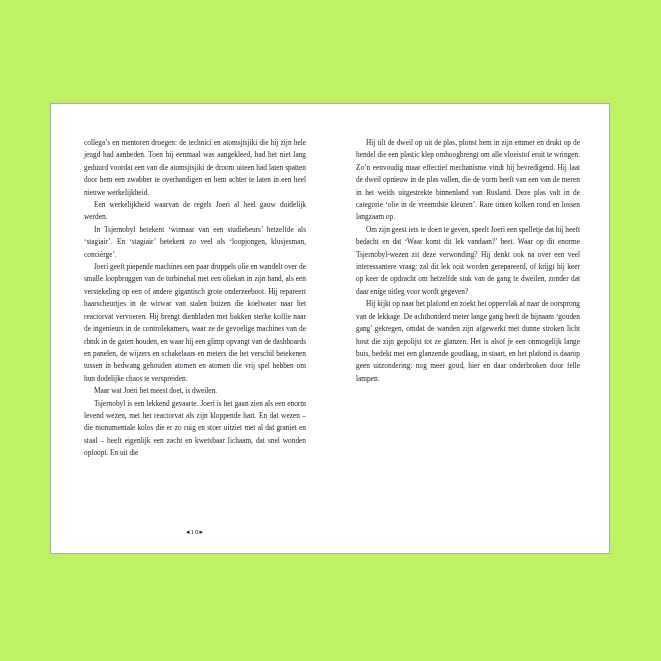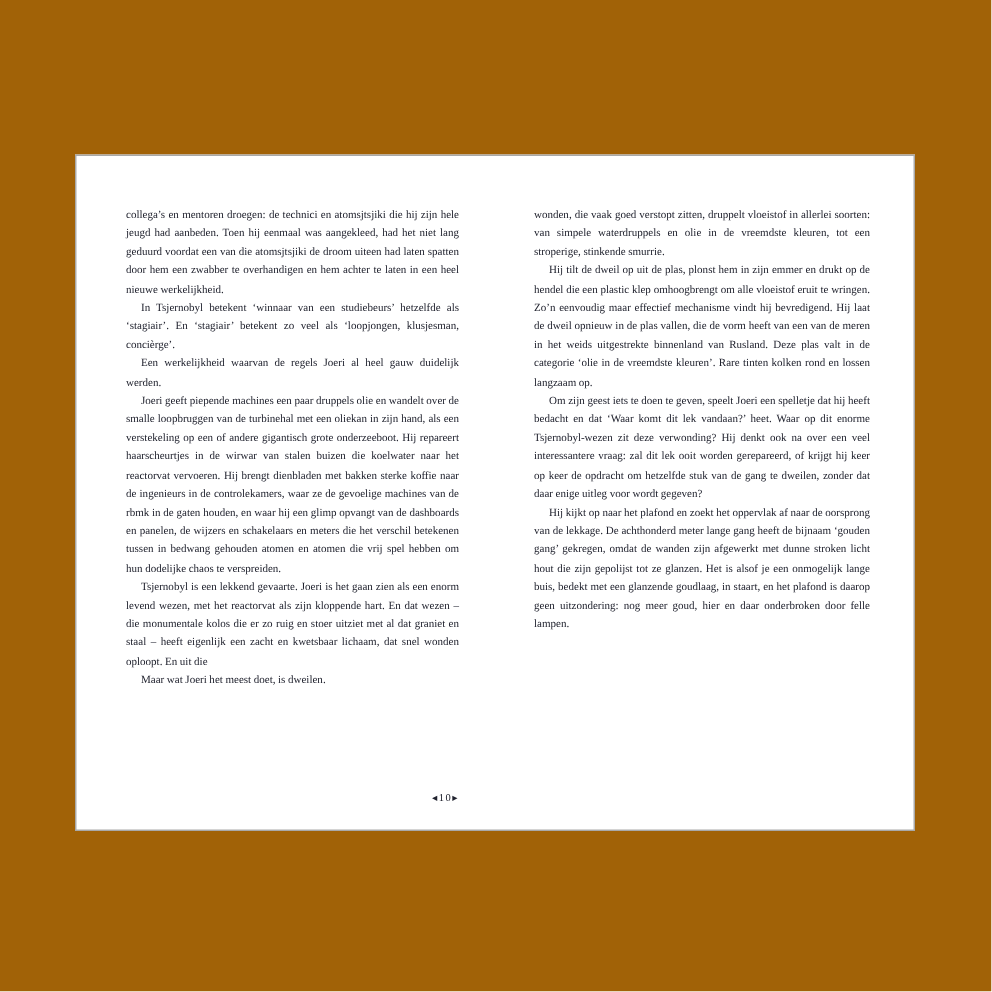--- a/index.html
+++ b/index.html
@@ -7,21 +7,21 @@
     padding: 0;
     background: #ffffff;
     width: 661px;
     height: 661px;
     overflow: hidden;
   }
   .canvas {
     position: relative;
     width: 661px;
     height: 661px;
-    background: #a16207;
+    background: #bef264;
     font-family: "Liberation Serif", "DejaVu Serif", serif;
   }
   .spread {
     position: absolute;
     left: 50px;
     top: 103px;
     width: 558px;
     height: 449px;
     background: #ffffff;
     border: 1px solid #a9a9a9;
@@ -45,43 +45,42 @@
     text-indent: 10px;
   }
   .col-left  { left: 33px;  width: 222px; }
   .col-right { left: 305px; width: 224px; }
   .pagenum {
     position: absolute;
     top: 423px;
     color: #20222e;
     font-size: 7px;
     letter-spacing: 1px;
-    text-align: right;
+    text-align: center;
     line-height: 10px;
   }
   .pagenum-left  { left: 33px;  width: 222px; }
   .pagenum-right { left: 305px; width: 224px; }
 </style>
 </head>
 <body>
 
 <div class="canvas">
   <div class="spread">
 
     <div class="page-col col-left" lang="nl">
       <p>collega’s en mentoren droegen: de technici en atomsjtsjiki die hij zijn hele jeugd had aanbeden. Toen hij eenmaal was aangekleed, had het niet lang geduurd voordat een van die atomsjtsjiki de droom uiteen had laten spatten door hem een zwabber te overhandigen en hem achter te laten in een heel nieuwe werkelijkheid.</p>
+      <p class="indent">Een werkelijkheid waarvan de regels Joeri al heel gauw duidelijk werden.</p>
       <p class="indent">In Tsjernobyl betekent ‘winnaar van een studiebeurs’ hetzelfde als ‘stagiair’. En ‘stagiair’ betekent zo veel als ‘loopjongen, klusjesman, concièrge’.</p>
-      <p class="indent">Een werkelijkheid waarvan de regels Joeri al heel gauw duidelijk werden.</p>
       <p class="indent">Joeri geeft piepende machines een paar druppels olie en wandelt over de smalle loopbruggen van de turbinehal met een oliekan in zijn hand, als een verstekeling op een of andere gigantisch grote onderzeeboot. Hij repareert haarscheurtjes in de wirwar van stalen buizen die koelwater naar het reactorvat vervoeren. Hij brengt dienbladen met bakken sterke koffie naar de ingenieurs in de controlekamers, waar ze de gevoelige machines van de rbmk in de gaten houden, en waar hij een glimp opvangt van de dashboards en panelen, de wijzers en schakelaars en meters die het verschil betekenen tussen in bedwang gehouden atomen en atomen die vrij spel hebben om hun dodelijke chaos te verspreiden.</p>
+      <p class="indent">Maar wat Joeri het meest doet, is dweilen.</p>
       <p class="indent">Tsjernobyl is een lekkend gevaarte. Joeri is het gaan zien als een enorm levend wezen, met het reactorvat als zijn kloppende hart. En dat wezen – die monumentale kolos die er zo ruig en stoer uitziet met al dat graniet en staal – heeft eigenlijk een zacht en kwetsbaar lichaam, dat snel wonden oploopt. En uit die</p>
-      <p class="indent">Maar wat Joeri het meest doet, is dweilen.</p>
     </div>
 
     <div class="page-col col-right" lang="nl">
-      <p>wonden, die vaak goed verstopt zitten, druppelt vloeistof in allerlei soorten: van simpele waterdruppels en olie in de vreemdste kleuren, tot een stroperige, stinkende smurrie.</p>
       <p class="indent">Hij tilt de dweil op uit de plas, plonst hem in zijn emmer en drukt op de hendel die een plastic klep omhoogbrengt om alle vloeistof eruit te wringen. Zo’n eenvoudig maar effectief mechanisme vindt hij bevredigend. Hij laat de dweil opnieuw in de plas vallen, die de vorm heeft van een van de meren in het weids uitgestrekte binnenland van Rusland. Deze plas valt in de categorie ‘olie in de vreemdste kleuren’. Rare tinten kolken rond en lossen langzaam op.</p>
       <p class="indent">Om zijn geest iets te doen te geven, speelt Joeri een spelletje dat hij heeft bedacht en dat ‘Waar komt dit lek vandaan?’ heet. Waar op dit enorme Tsjernobyl-wezen zit deze verwonding? Hij denkt ook na over een veel interessantere vraag: zal dit lek ooit worden gerepareerd, of krijgt hij keer op keer de opdracht om hetzelfde stuk van de gang te dweilen, zonder dat daar enige uitleg voor wordt gegeven?</p>
       <p class="indent">Hij kijkt op naar het plafond en zoekt het oppervlak af naar de oorsprong van de lekkage. De achthonderd meter lange gang heeft de bijnaam ‘gouden gang’ gekregen, omdat de wanden zijn afgewerkt met dunne stroken licht hout die zijn gepolijst tot ze glanzen. Het is alsof je een onmogelijk lange buis, bedekt met een glanzende goudlaag, in staart, en het plafond is daarop geen uitzondering: nog meer goud, hier en daar onderbroken door felle lampen.</p>
     </div>
 
     <div class="pagenum pagenum-left">◂10▸</div>
 
   </div>
 </div>
 

